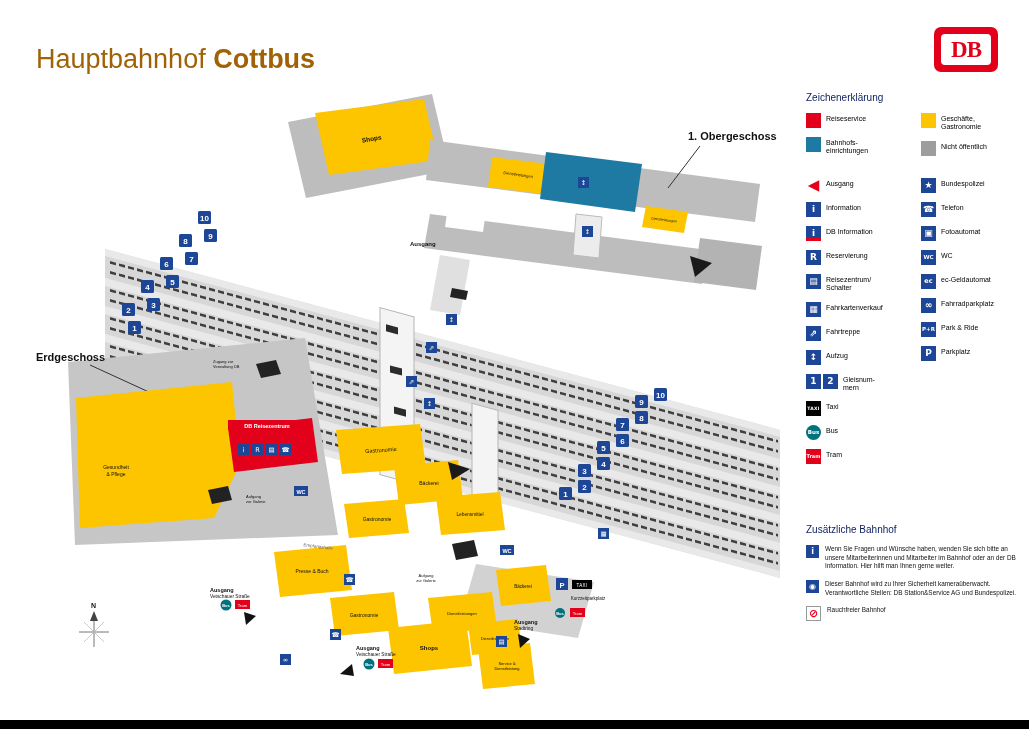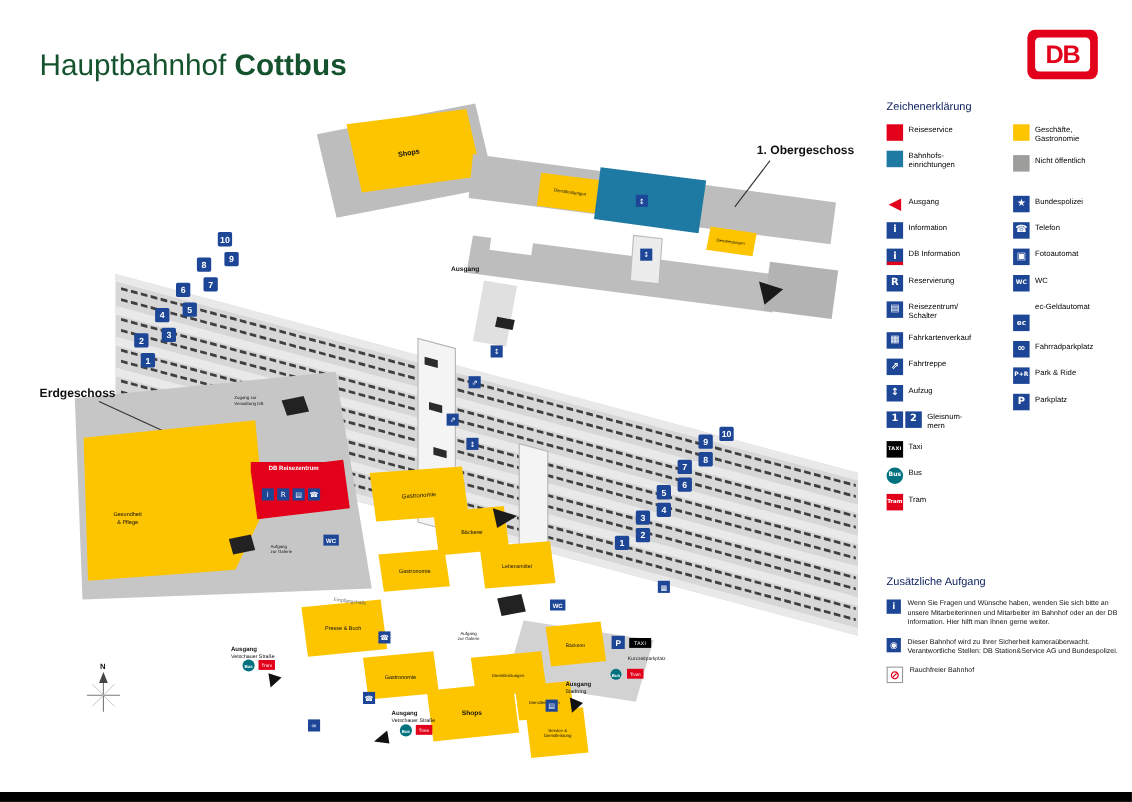--- a/index.html
+++ b/index.html
@@ -1,42 +1,42 @@
 <!DOCTYPE html>
 <html><head>
 <meta charset="utf-8">
 <style>
   html,body { margin:0; padding:0; }
   body {
     width:1029px; height:729px; position:relative; overflow:hidden;
     background:#ffffff; font-family:"Liberation Sans", sans-serif; color:#111;
   }
   
-  .page-title { position:absolute; left:36px; top:44px; font-size:27px; color:#14532d; font-weight:normal; }
+  .page-title { position:absolute; left:36px; top:44px; font-size:27px; color:#a16207; font-weight:normal; }
   .page-title b { font-weight:bold; }
   .db-logo { position:absolute; left:934px; top:27px; width:64px; height:45px; background:#e2001a;
              border-radius:7px; display:flex; align-items:center; justify-content:center; }
   .db-logo-inner { width:50px; height:31px; background:#fff; border-radius:4px;
-             display:flex; align-items:center; justify-content:center; }
+             display:flex; align-items:center; justify-content:center;font-family:Liberation Serif, serif; }
   .db-logo-text { color:#e2001a; font-weight:bold; font-size:23px; letter-spacing:-1px; }
   
   .bottom-bar { position:absolute; left:0; bottom:0; width:1029px; height:9px; background:#000; }
   
   .legend { position:absolute; left:806px; top:92px; width:218px; }
   .legend-title, .notes-title { font-size:10px; font-weight:normal; color:#0a1e5e; margin:0 0 10px 0; }
   .legend-cols { display:flex; gap:12px; }
   .lcol { width:103px; display:flex; flex-direction:column; gap:9px; }
   .lrow { display:flex; gap:5px; align-items:flex-start; }
   .lrow.gap { margin-top:13px; }
   .swatch { width:15px; height:15px; flex:0 0 15px; }
   .licon { width:15px; height:15px; flex:0 0 15px; background:#1d4696; color:#fff;
            font-size:9px; font-weight:bold; display:flex; align-items:center; justify-content:center;
            line-height:1; font-family:"DejaVu Sans","Liberation Sans",sans-serif; }
   .licon.tiny { font-size:5.5px; }
-  .licon.mini { font-size:6.5px;margin-top:12px; }
+  .licon.mini { font-size:6.5px; }
   .licon.taxi { background:#000; font-size:4.5px; letter-spacing:.3px; }
   .licon.bus  { background:#00727f; border-radius:50%; font-size:5.5px; }
   .licon.tram { background:#e2001a; font-size:5px; }
   .licon.arrow { background:transparent; color:#e2001a; font-size:15px; }
   .licon.db-info { box-shadow: inset 0 -3px 0 #e2001a; }
   .gleis-pair { display:flex; gap:2px; flex:0 0 auto; }
   .llabel { font-size:7px; line-height:1.2; white-space:pre-line; padding-top:2px; color:#000; }
   
   .notes { position:absolute; left:806px; top:524px; width:218px; }
   .note { display:flex; gap:6px; margin-bottom:9px; align-items:flex-start; }
@@ -502,21 +502,21 @@
       </div>
       <div class="lrow">
         <span class="licon">P</span>
         <span class="llabel">Parkplatz</span>
       </div>
     </div>
   </div>
 </div>
 
 <div class="notes">
-  <div class="notes-title">Zusätzliche Aufgang</div>
+  <div class="notes-title">Zusätzliche Bahnhof</div>
   <div class="note">
     <span class="note-icon">i</span>
     <span class="note-text">Wenn Sie Fragen und Wünsche haben, wenden Sie sich bitte an unsere Mitarbeiterinnen und Mitarbeiter im Bahnhof oder an der DB Information. Hier hilft man Ihnen gerne weiter.</span>
   </div>
   <div class="note">
     <span class="note-icon">◉</span>
     <span class="note-text">Dieser Bahnhof wird zu Ihrer Sicherheit kameraüberwacht. Verantwortliche Stellen: DB Station&amp;Service AG und Bundespolizei.</span>
   </div>
   <div class="note">
     <span class="note-icon no-smoking">⊘</span>

